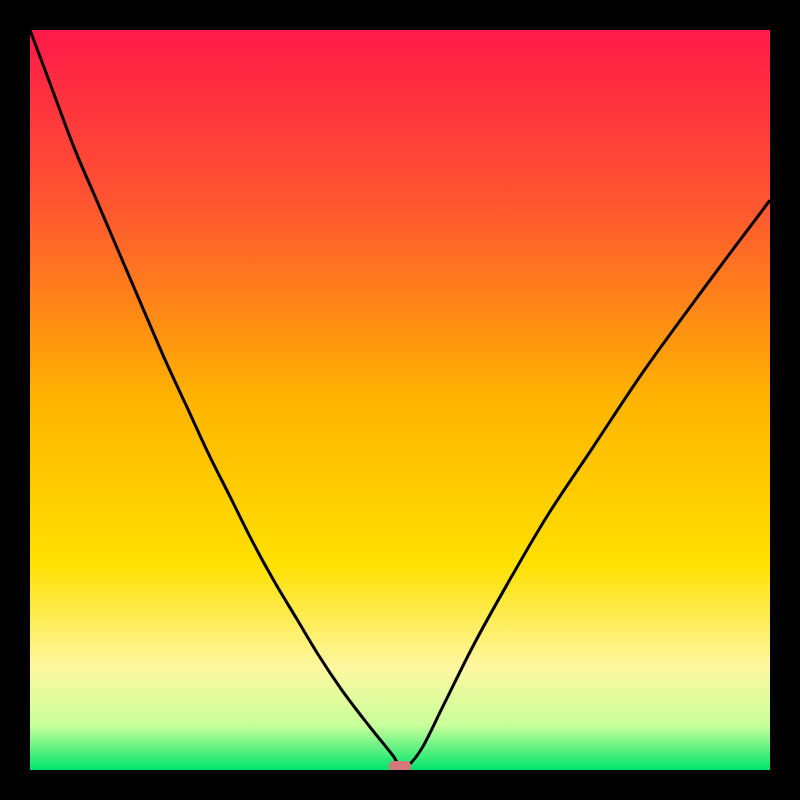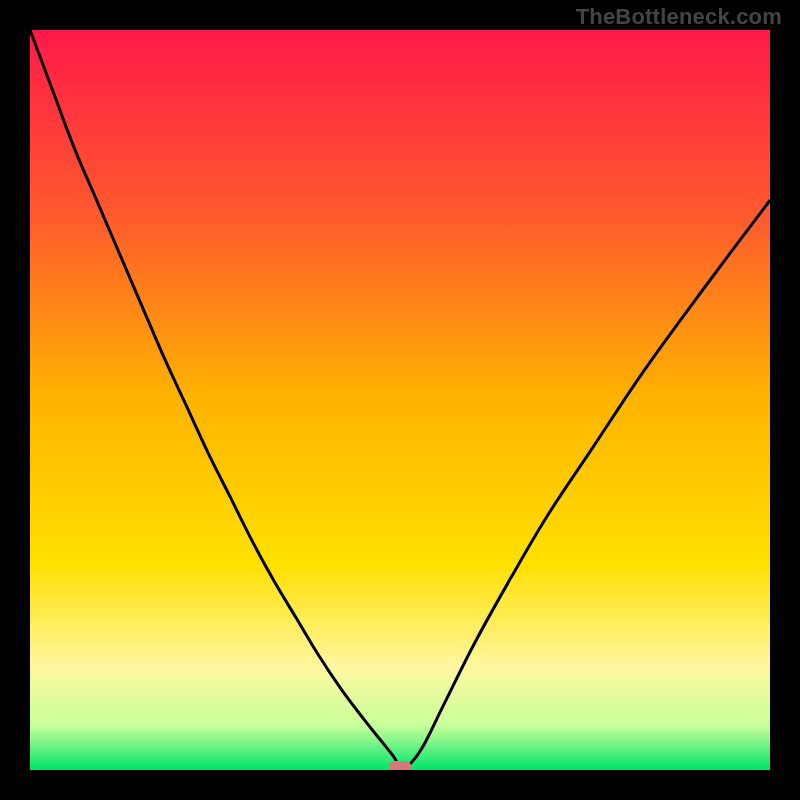--- a/index.html
+++ b/index.html
@@ -38,21 +38,20 @@
   .plot-area svg {
     display: block;
     width: 100%;
     height: 100%;
   }
 </style>
 </head>
 <body>
 
 <div class="frame">
-  <div class="watermark">TheBottleneck.com</div>
 
   <div class="plot-area">
     <svg viewBox="0 0 740 740" preserveAspectRatio="none">
       <defs>
         <linearGradient id="bg-grad" x1="0" y1="0" x2="0" y2="1">
             <stop offset="0%" stop-color="#ff1a49"></stop>
             <stop offset="25%" stop-color="#ff5a2e"></stop>
             <stop offset="50%" stop-color="#ffb400"></stop>
             <stop offset="72%" stop-color="#ffe000"></stop>
             <stop offset="86%" stop-color="#fff7a0"></stop>

